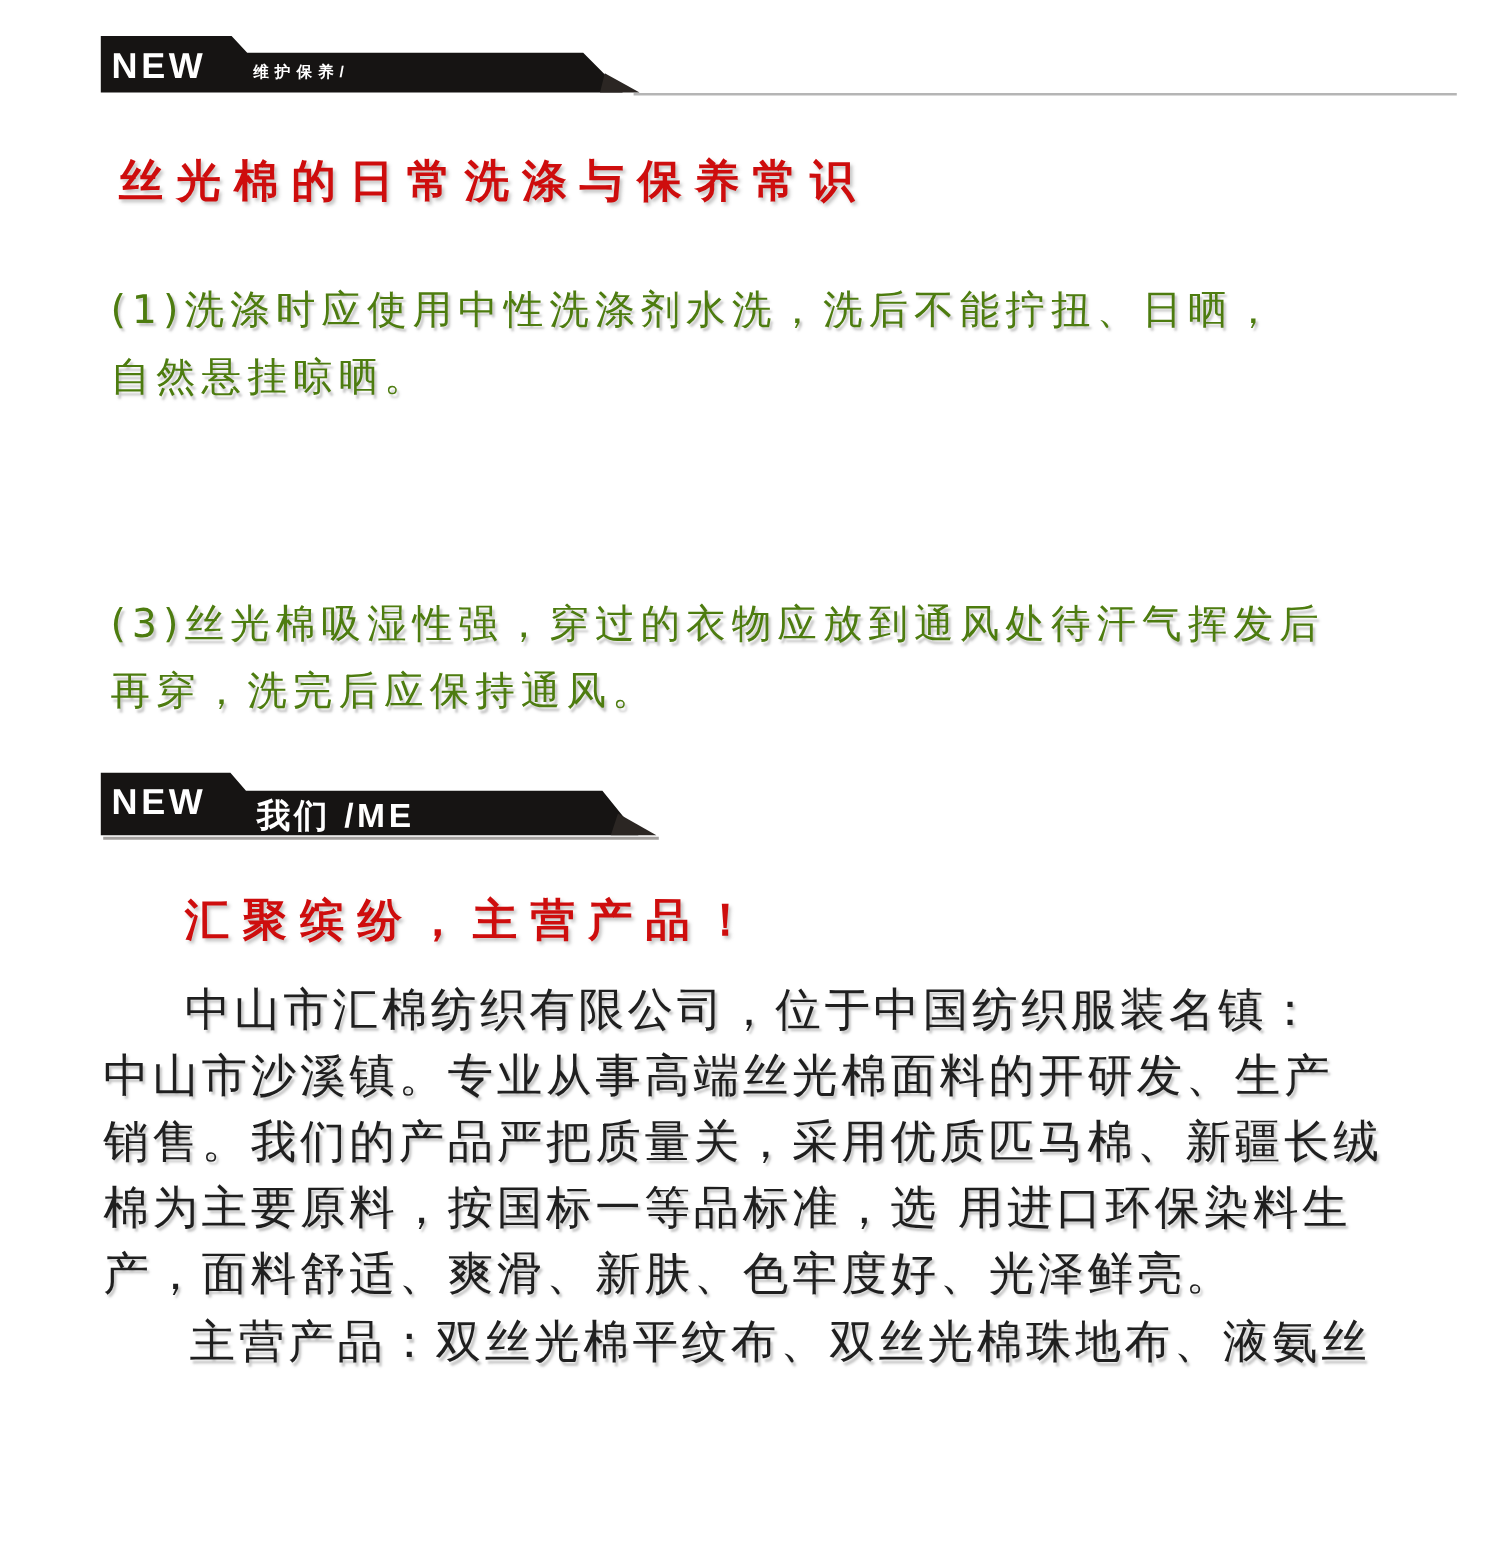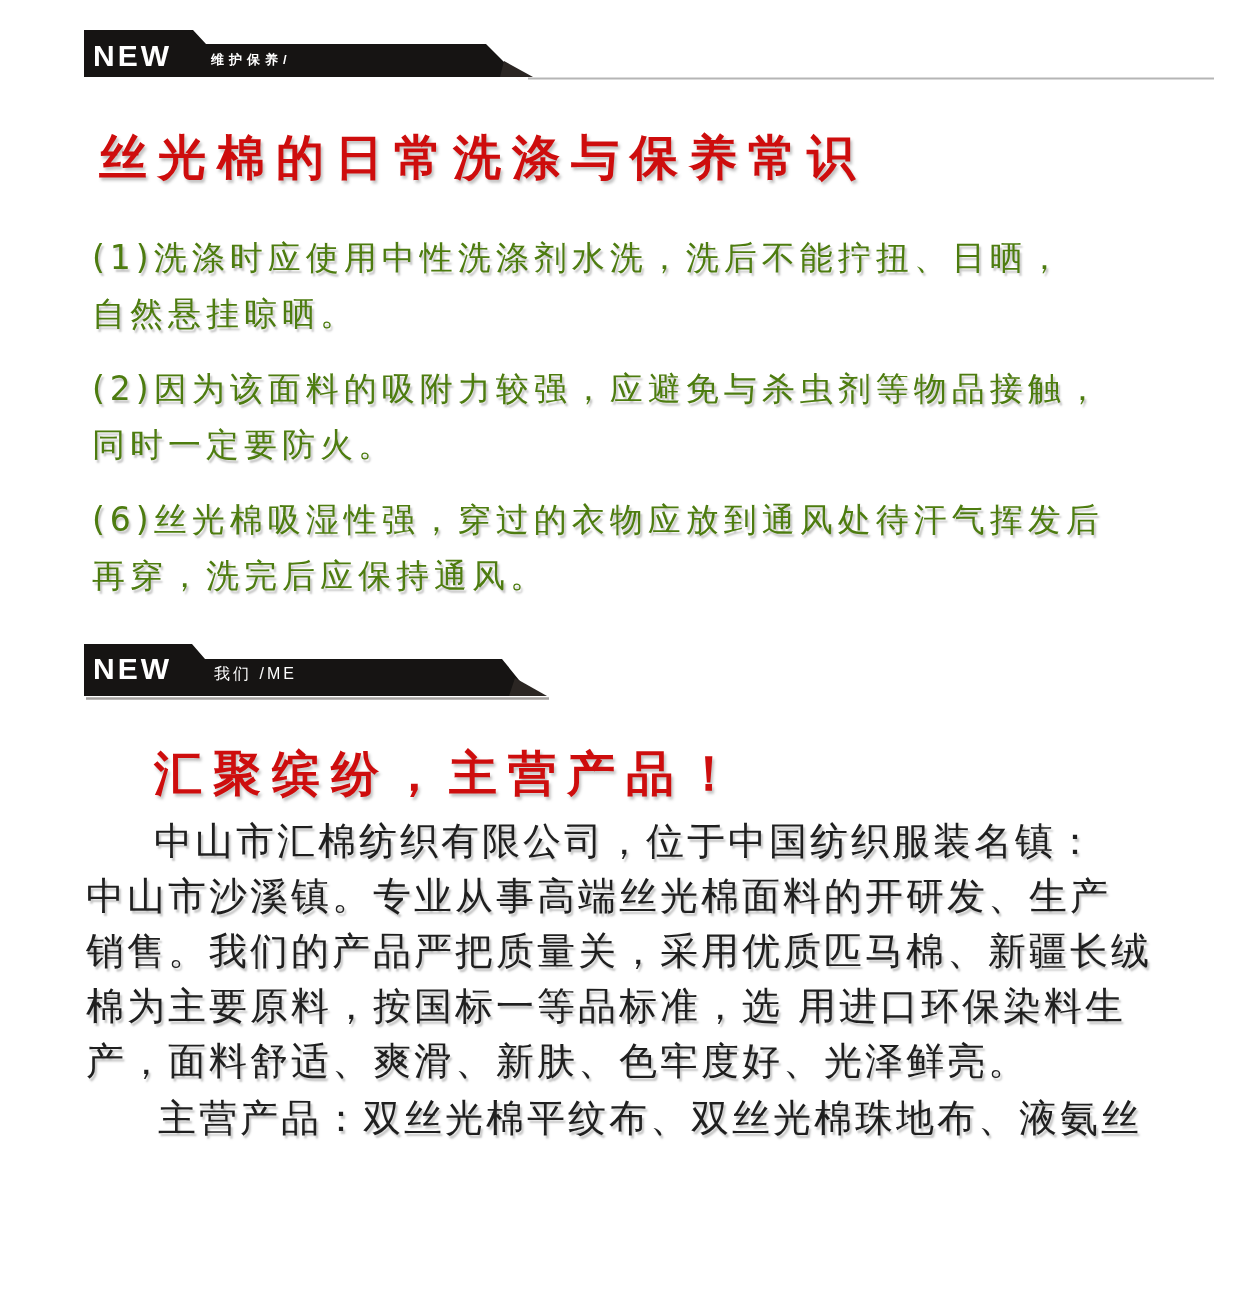--- a/index.html
+++ b/index.html
@@ -16,26 +16,26 @@
   .banner-text{
     position:absolute;
     color:#ffffff;
     font-family:"Liberation Sans","DejaVu Sans",sans-serif;
     white-space:nowrap;
     line-height:1;
   }
   .new-badge1{left:93px;top:41px;font-size:30px;font-weight:600;letter-spacing:3px;}
   .new-badge2{left:93px;top:654px;font-size:30px;font-weight:600;letter-spacing:3px;}
   .banner-title1{left:211px;top:53px;font-size:13px;letter-spacing:5px;font-weight:600;}
-  .banner-title2{left:214px;top:666px;font-size:16px;letter-spacing:3px;font-weight:400;}
+  .banner-title2{left:214px;top:666px;font-size:28px;letter-spacing:3px;font-weight:700;}
   .red-heading{
     position:absolute;
     color:#ce0d0d;
     font-weight:700;
-    font-size:48px;
+    font-size:37px;
     line-height:1.1;
     white-space:nowrap;
     text-shadow:2px 3px 3px rgba(120,120,120,0.45);
   }
   #care-heading{left:99px;top:131px;letter-spacing:11px;}
   #about-heading{left:154px;top:747px;letter-spacing:11px;}
   .body-par{
     position:absolute;
     color:#4d7c0f;
     font-size:33px;
@@ -69,23 +69,21 @@
     <polygon points="504,61 533,77 500,77" fill="#2b2623"></polygon>
     <line x1="528" y1="78.5" x2="1214" y2="78.5" stroke-width="2" stroke="#b5b5b5"></line>
   </svg>
   <div class="banner-text new-badge1">NEW</div>
   <div class="banner-text banner-title1">维护保养/</div>
 
   <div id="care-heading" class="red-heading">丝光棉的日常洗涤与保养常识</div>
 
   <div id="care-p1" class="body-par">(1)洗涤时应使用中性洗涤剂水洗，洗后不能拧扭、日晒，
 自然悬挂晾晒。</div>
-  <div id="care-p2" class="body-par">(2)因为该面料的吸附力较强，应避免与杀虫剂等物品接触，
-同时一定要防火。</div>
-  <div id="care-p3" class="body-par">(6)丝光棉吸湿性强，穿过的衣物应放到通风处待汗气挥发后
+  <div id="care-p3" class="body-par">(3)丝光棉吸湿性强，穿过的衣物应放到通风处待汗气挥发后
 再穿，洗完后应保持通风。</div>
 
   <svg id="banner2-svg" class="banner-svg" width="1240" height="80" viewBox="0 0 1240 80">
     <polygon points="84,14 192,14 205,29 502,29 532,66 84,66" fill="#161413"></polygon>
     <polygon points="515,48 547,66 509,66" fill="#2b2623"></polygon>
     <line x1="86" y1="68.5" x2="549" y2="68.5" stroke-width="2.5" stroke="#a3a09e"></line>
   </svg>
   <div class="banner-text new-badge2">NEW</div>
   <div class="banner-text banner-title2">我们 /ME</div>
 

